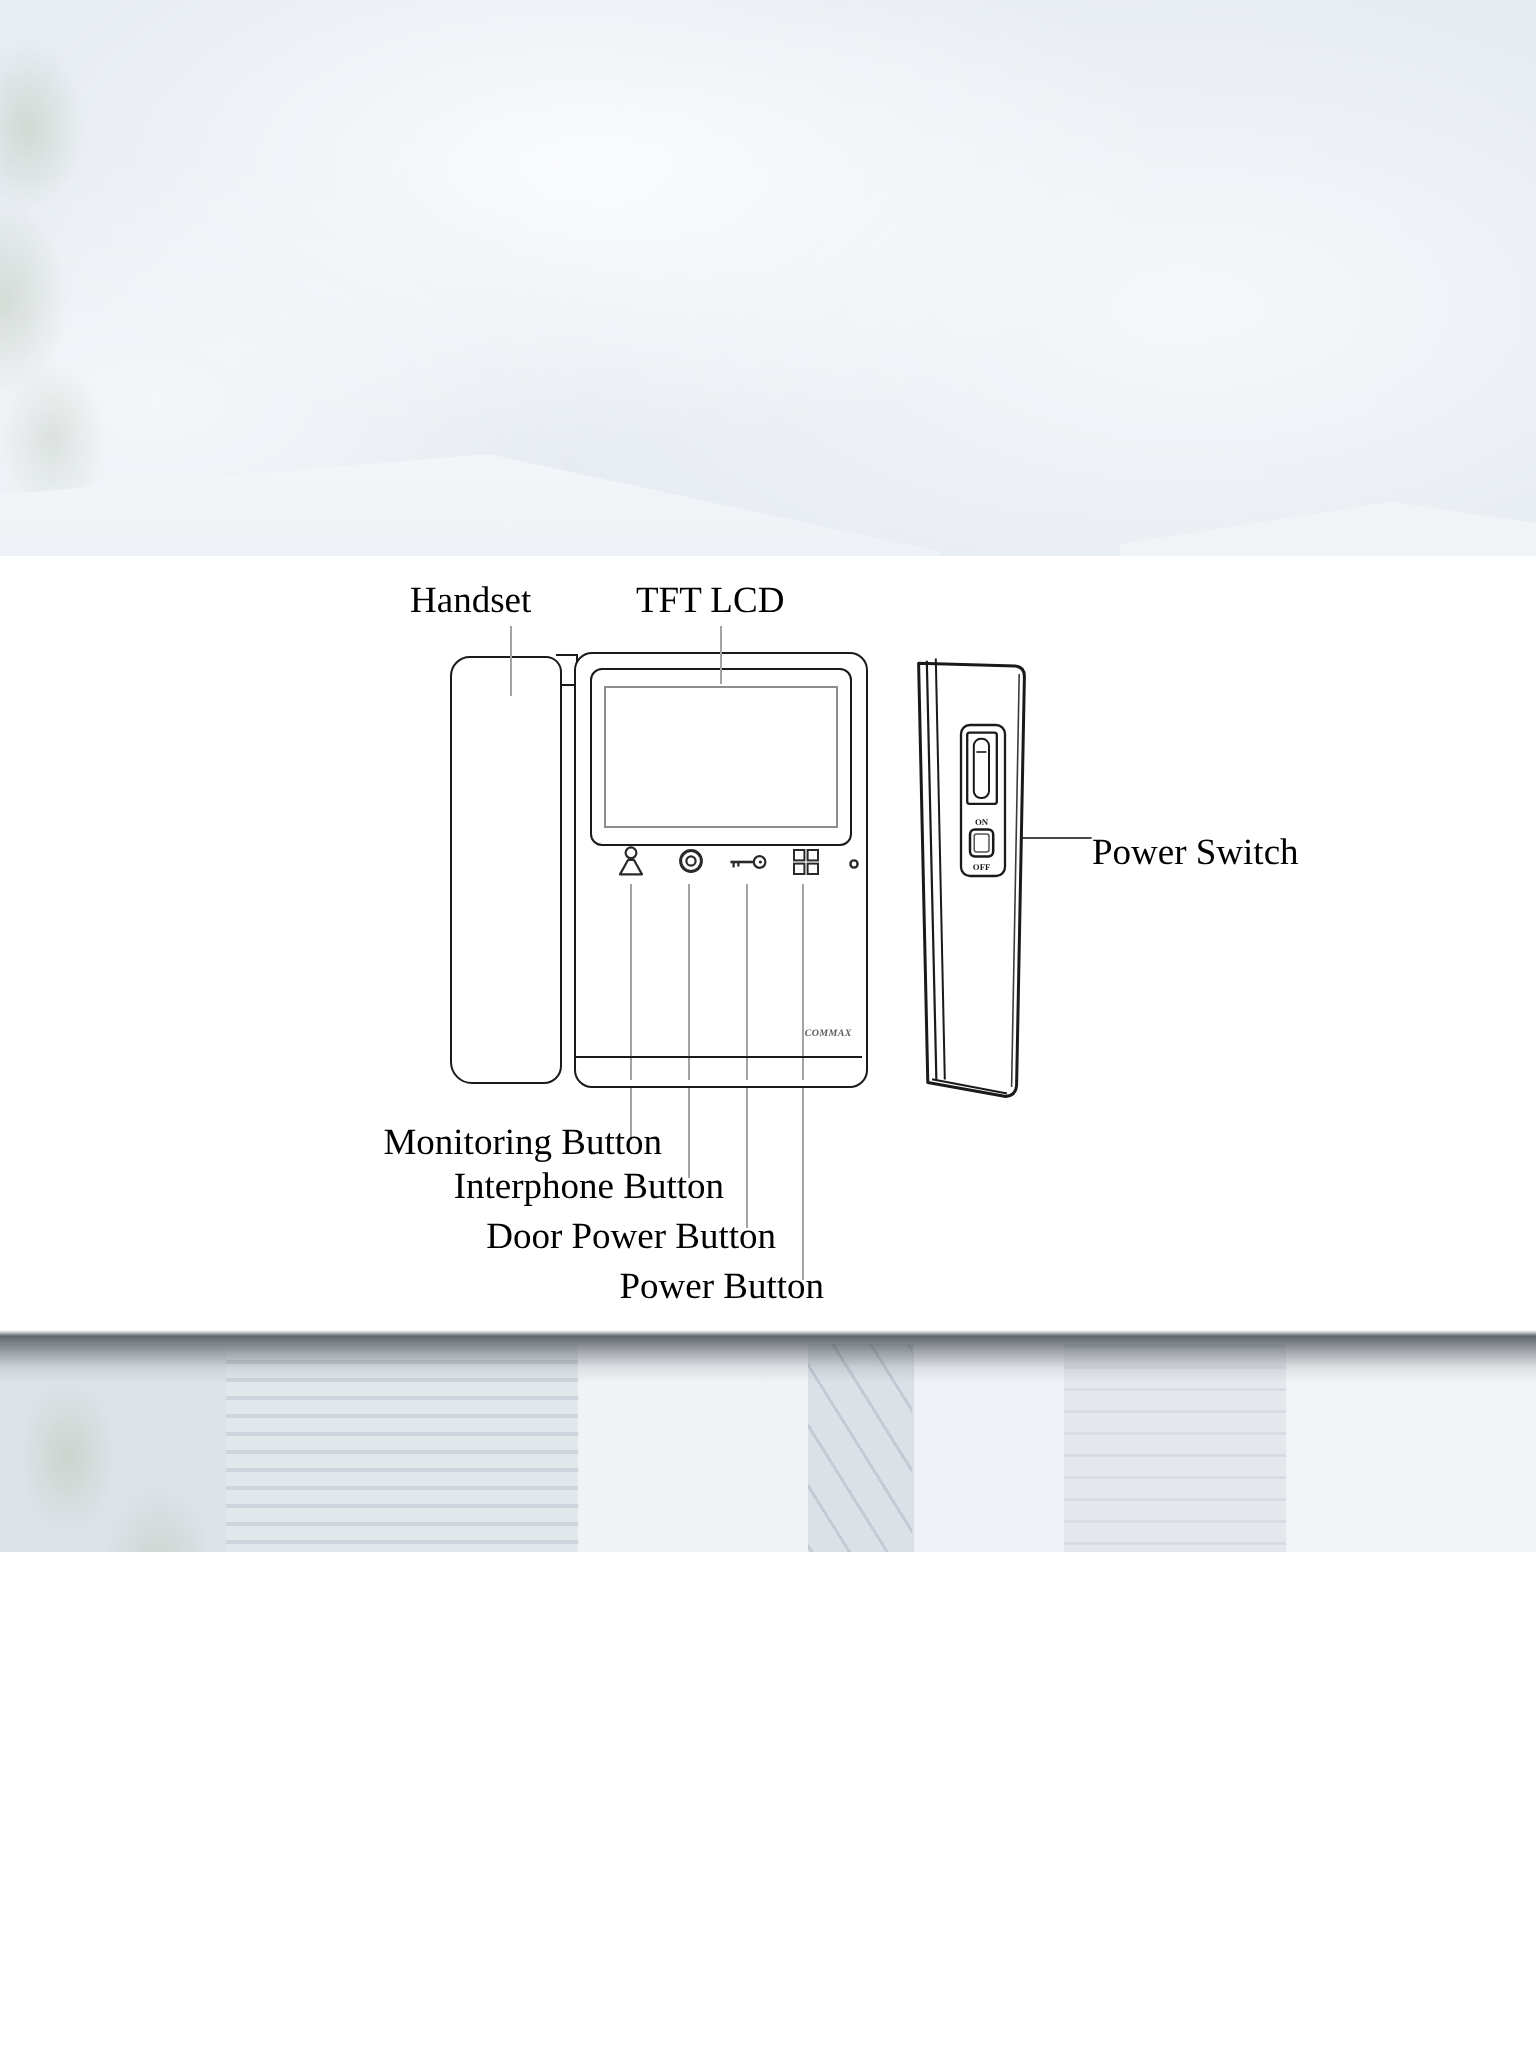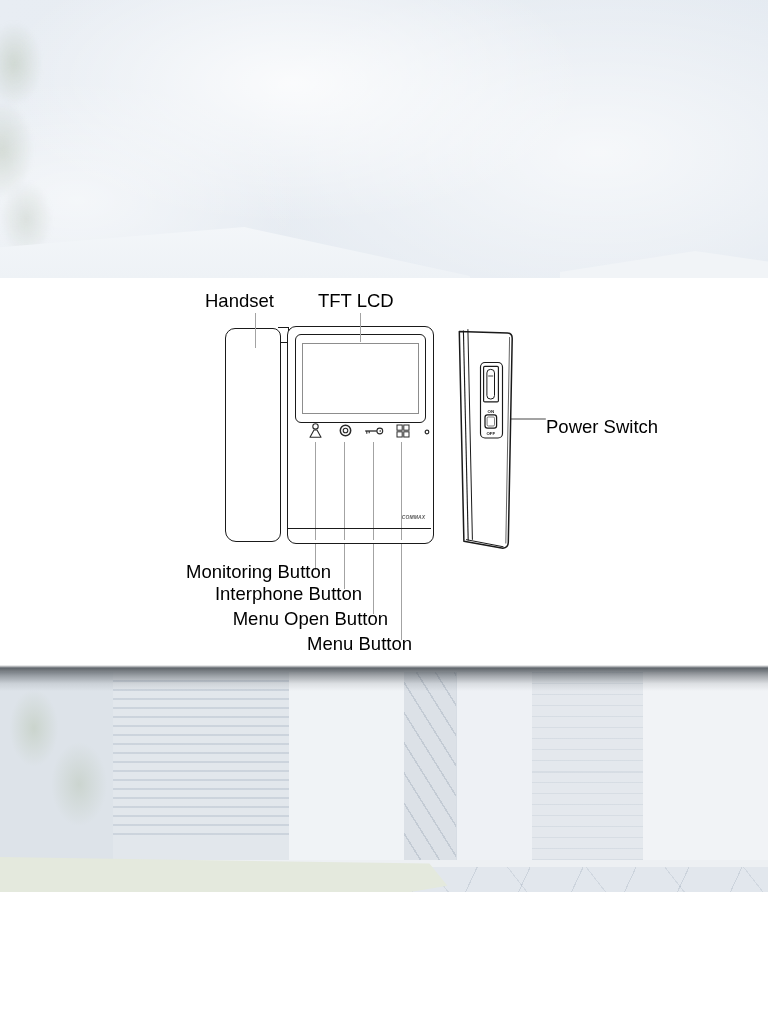--- a/index.html
+++ b/index.html
@@ -1,17 +1,17 @@
 <!DOCTYPE html>
 <html><head>
 <meta charset="utf-8">
 <style>
   html,body{margin:0;padding:0;background:#fff;}
-  .screen{position:relative;width:768px;height:892px;overflow:hidden;
-          font-family:Liberation Sans, sans-serif;background:#84cc16;}
+  .screen{position:relative;width:768px;height:776px;overflow:hidden;
+          font-family:Liberation Serif, serif;background:#84cc16;}
 
   
   .sky{position:absolute;left:0;top:0;width:768px;height:278px;
     background:
       radial-gradient(ellipse 420px 200px at 38% 30%, rgba(255,255,255,.8), rgba(255,255,255,0) 70%),
       radial-gradient(ellipse 520px 260px at 78% 55%, rgba(255,255,255,.65), rgba(255,255,255,0) 70%),
       radial-gradient(ellipse 320px 170px at 10% 72%, rgba(255,255,255,.55), rgba(255,255,255,0) 70%),
       linear-gradient(100deg,#e8edf3 0%,#e4eaf1 100%);}
   .tree{position:absolute;left:-18px;top:22px;width:92px;height:232px;filter:blur(2px);
     background:
@@ -162,22 +162,22 @@
   <div class="dg separator"></div>
   <div class="logo">COMMAX</div>
 
   <div class="leader" style="left:315px;top:543.5px;height:26.5px;"></div>
   <div class="leader" style="left:344px;top:543.5px;height:45.5px;"></div>
   <div class="leader" style="left:372.5px;top:543.5px;height:70.5px;"></div>
   <div class="leader" style="left:400.5px;top:543.5px;height:96px;"></div>
 
   <div class="lbl" style="right:437px;top:562px;text-align:center;">Monitoring Button</div>
   <div class="lbl" style="right:406px;top:583.5px;">Interphone Button</div>
-  <div class="lbl" style="right:380px;top:608.5px;">Menu Open Button</div>
-  <div class="lbl" style="right:356px;top:633.5px;">Menu Button</div>
+  <div class="lbl" style="right:380px;top:608.5px;">Door Power Button</div>
+  <div class="lbl" style="right:356px;top:633.5px;">Power Button</div>
 
   <div class="icon" style="left:454px;top:320px;z-index:6;">
     <svg width="92" height="235" viewBox="0 0 92 235">
       <line x1="44" y1="99" x2="91.8" y2="99" stroke="#484848" stroke-width="1.1"></line>
       <path d="M5.3,11.6 L53.5,13 Q58.3,13.4 58.2,18.4 L54.3,222.5 Q54.1,227.6 48.9,228.3 L9.9,221.2 Z" fill="#ffffff" stroke="#1a1a1a" stroke-width="1.5" stroke-linejoin="round"></path>
       <line x1="9.4" y1="10.4" x2="14.2" y2="220.4" stroke="#1a1a1a" stroke-width="1.1"></line>
       <line x1="13.9" y1="9.2" x2="18.4" y2="219.8" stroke="#1a1a1a" stroke-width="1"></line>
       <line x1="12" y1="219.6" x2="49.5" y2="226.8" stroke="#1a1a1a" stroke-width="1"></line>
       <line x1="55.6" y1="17" x2="51.8" y2="223.5" stroke="#1a1a1a" stroke-width="0.8" opacity="0.85"></line>
       <rect x="26.5" y="42.5" width="22" height="75.5" rx="4.5" fill="none" stroke="#1a1a1a" stroke-width="1.15"></rect>

